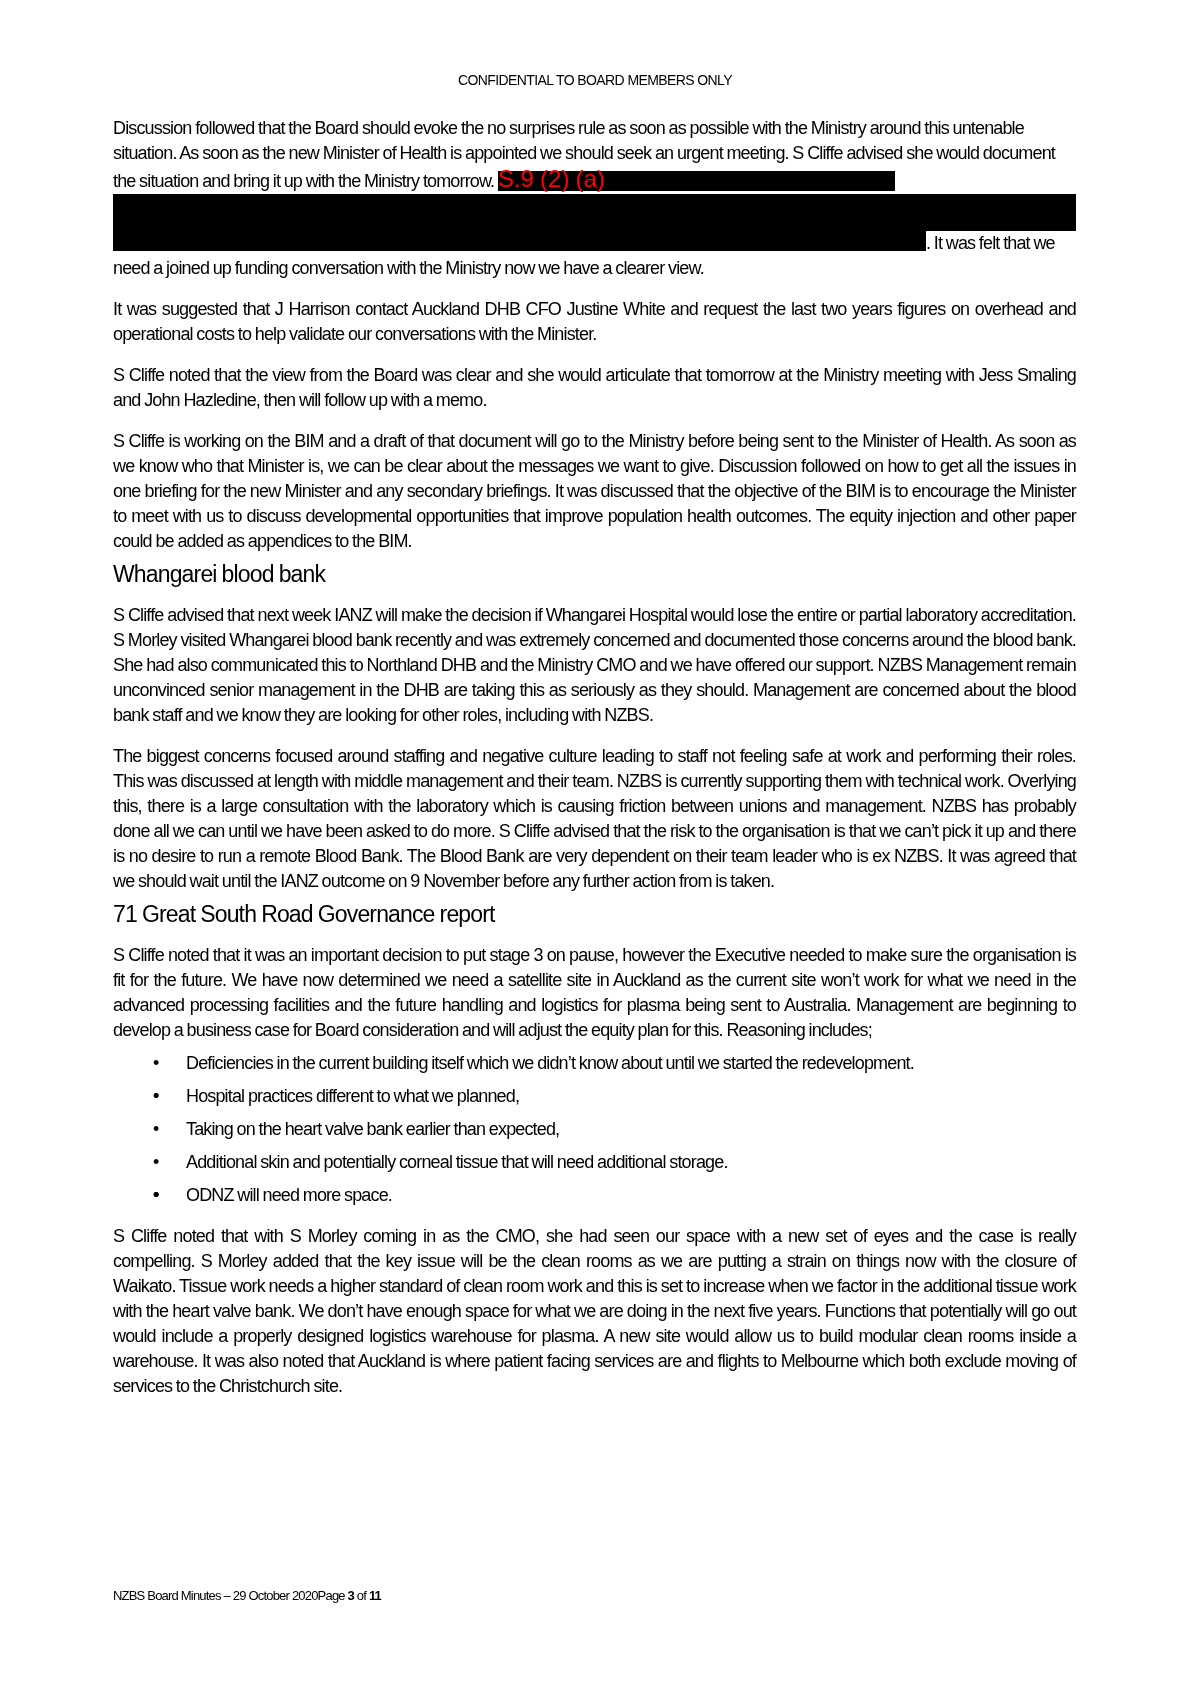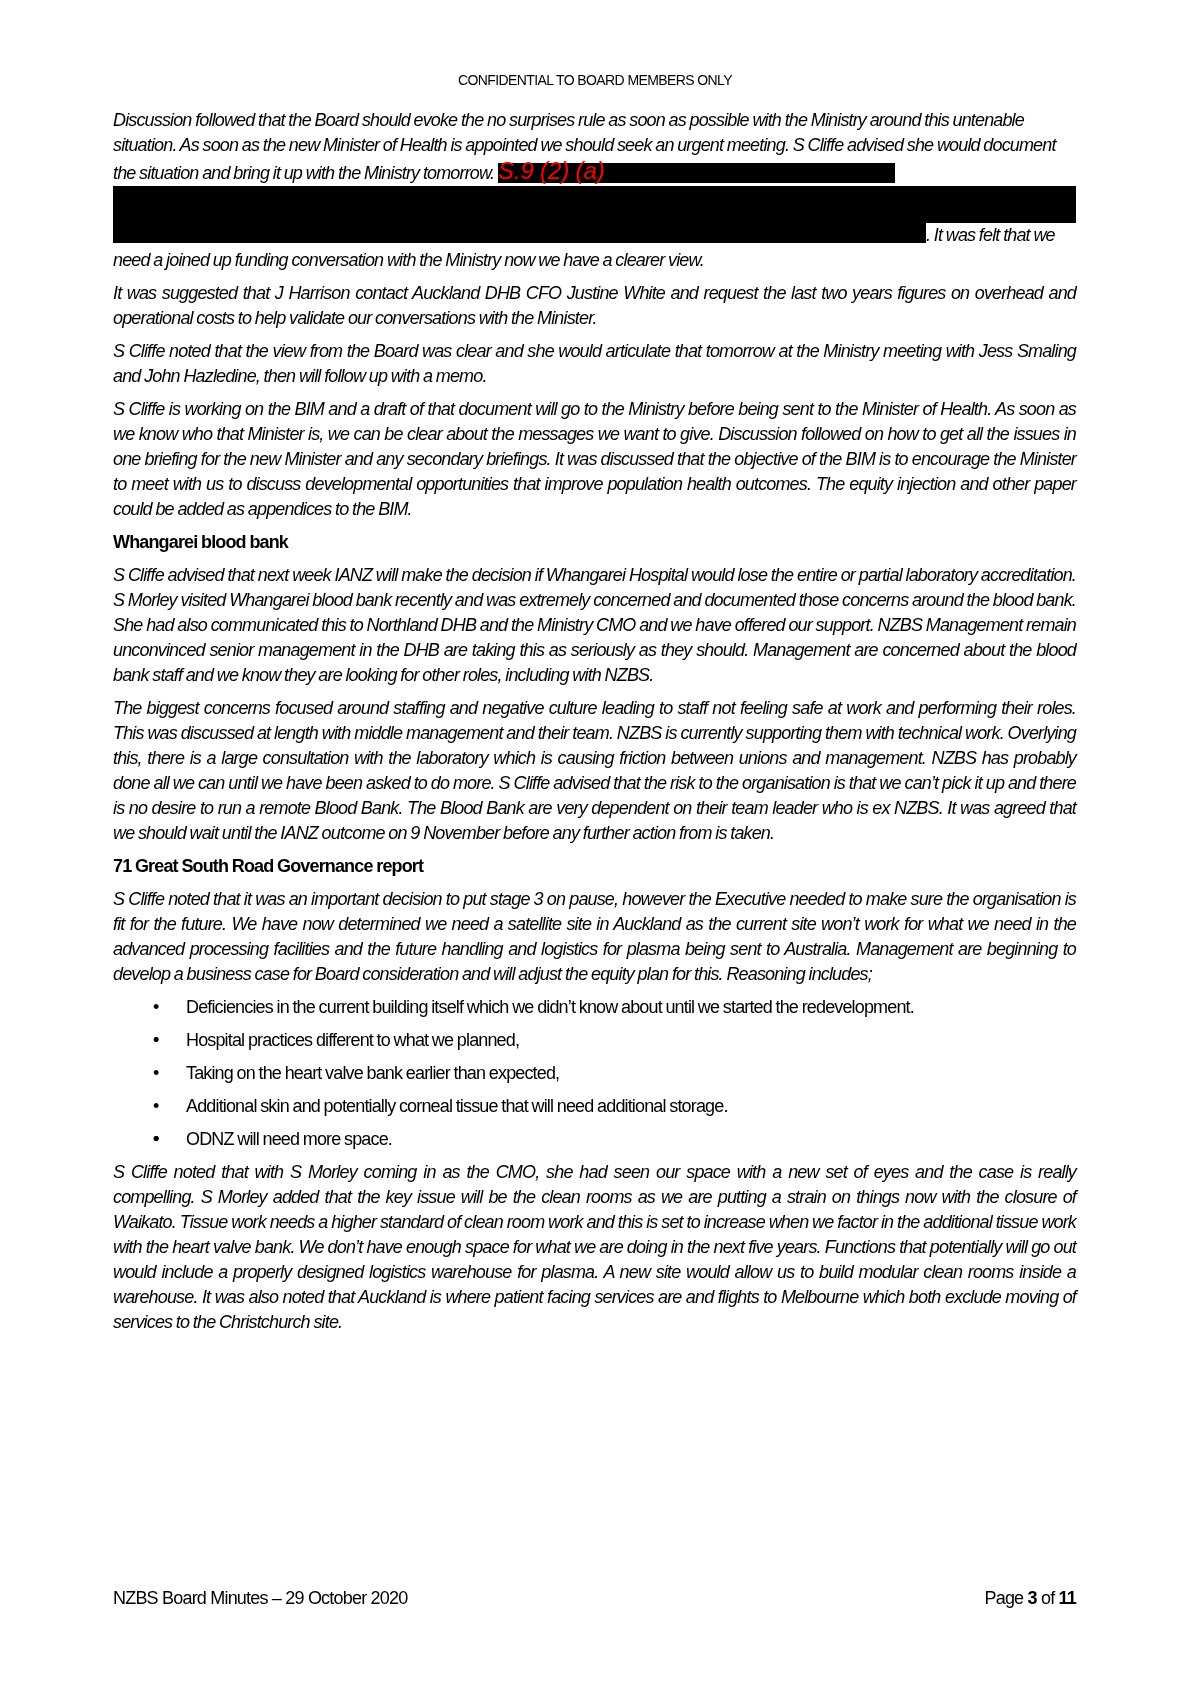--- a/index.html
+++ b/index.html
@@ -9,31 +9,31 @@
   }
   .page-header {
     position: absolute; left: 0; width: 1190px; top: 72px;
     text-align: center; font-size: 14px; letter-spacing: -0.6px;
   }
   .body-text {
     position: absolute; left: 113px; width: 963px;
     font-size: 18px; line-height: 25px; letter-spacing: -0.85px;
     word-spacing: -0.5px; text-align: justify;
   }
-  .body-text p { margin: 8px 0 8px 0; font-style: italic; }
-  .body-text h3 { font-size: 18px; font-weight: bold; margin: 4px 0 4px 0; line-height: 25px; letter-spacing: -0.85px; }
+  .body-text p { margin: 16px 0 8px 0; }
+  .body-text h3 { font-size: 23px; font-weight: normal; margin: 4px 0 4px 0; line-height: 25px; letter-spacing: -0.85px; }
   .bullets { list-style: none; margin: 0 0 4px 0; padding: 0; }
   .bullets li { position: relative; padding-left: 73px; margin-bottom: 8px; text-align: left; }
   .bullets li .dot { position: absolute; left: 40px; top: 0; }
   .redacted { background: #000; }
   .redact-label { color: #ff0000; font-size: 24px; letter-spacing: 0; }
   .redact-block { background:#000; }
   .footer {
     position: absolute; left: 113px; width: 963px; top: 1588px;
-    font-size: 18px; letter-spacing: -0.8px; display: flex; justify-content: space-between;
+    font-size: 13px; letter-spacing: -0.8px; display: flex; 
   }
   .footer b { font-weight: bold; }
 </style>
 </head>
 <body>
 
 <div class="page-header">
   <span>CONFIDENTIAL TO BOARD MEMBERS ONLY</span>
 </div>
 

